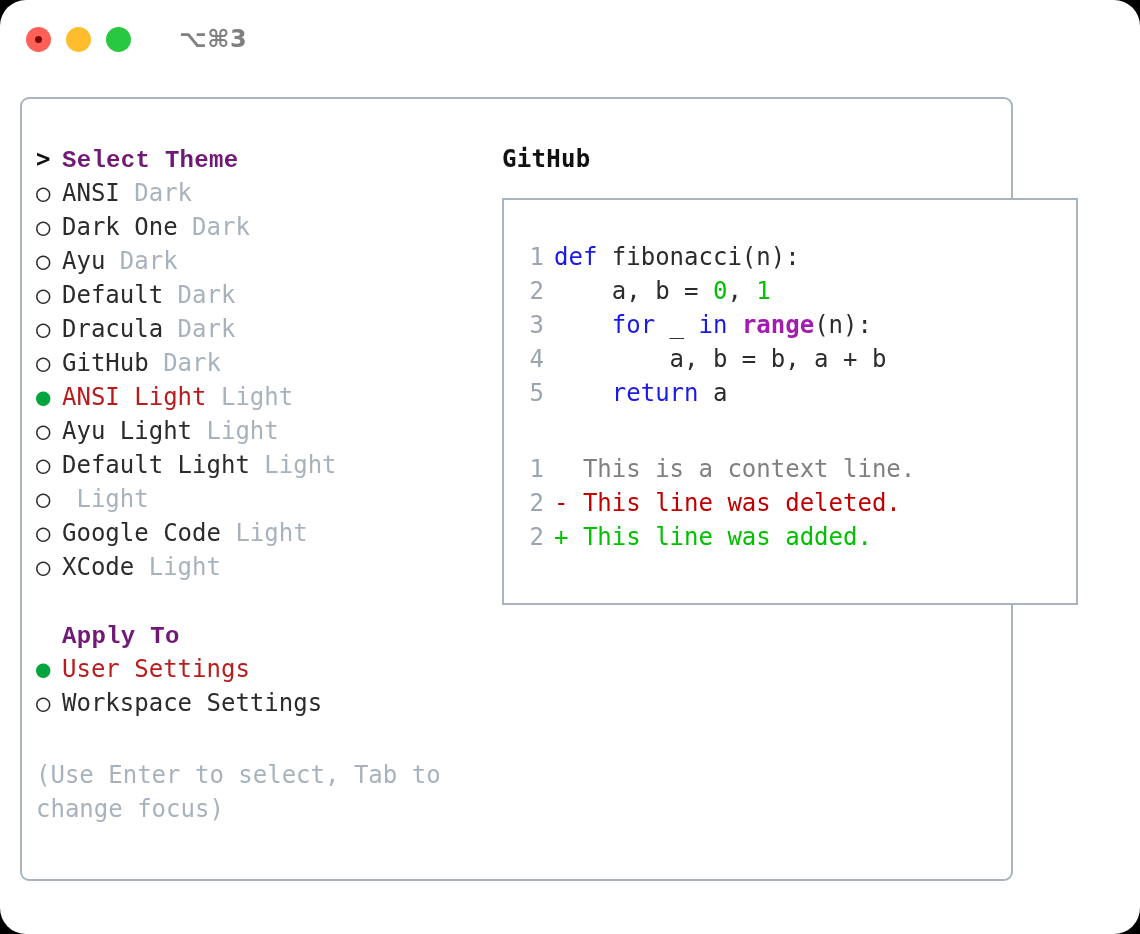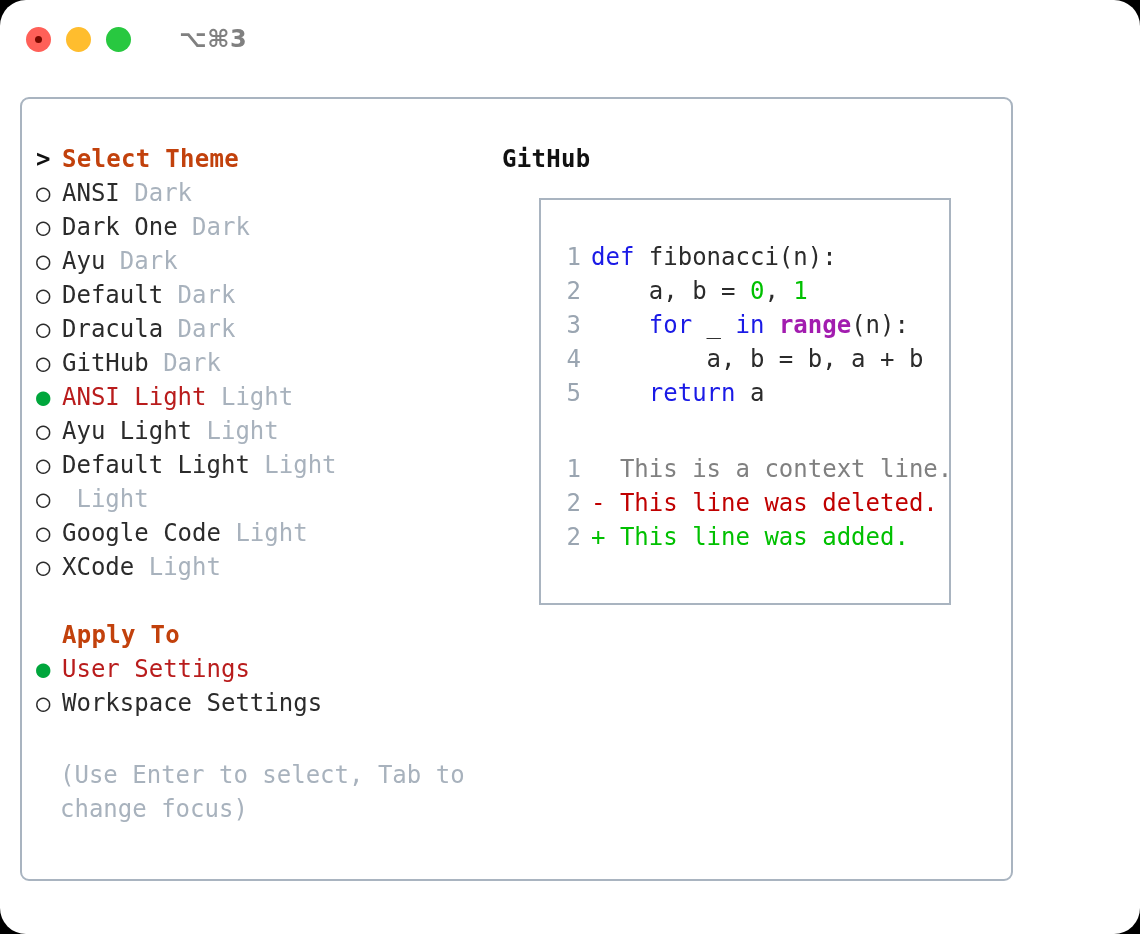--- a/index.html
+++ b/index.html
@@ -99,64 +99,63 @@
   .bullet {
     display: inline-block;
     width: 26px;
     flex: 0 0 26px;
     text-align: left;
     font-size: 24px;
   }
 
   .heading-row .bullet { color: #111111; font-weight: bold; }
   .heading-label {
-    color: #c2410c;
+    color: #701a75;
     font-weight: bold;
     letter-spacing: 0.3px;
+    font-family: Liberation Mono, monospace;
   }
 
   .theme-name { color: #2b2b2b; }
   .theme-name.selected { color: #b91c1c; }
   .theme-kind { color: #a8b2bd; }
   .bullet.selected { color: #00a63c; }
   .bullet.unselected { color: #2b2b2b; }
   .spacer-md { height: 34px; }
 
   #hint {
     margin-top: 4px;
     width: 410px;
     color: #a8b2bd;
     font-size: 24px;
     line-height: 34px;
-    margin-left: 24px;
   }
 
   
   #right-col {
     position: absolute;
     left: 480px;
     top: 43px;
     width: 500px;
   }
   #preview-title {
     font-size: 24px;
     font-weight: bold;
     color: #111111;
     line-height: 34px;
     letter-spacing: 0.3px;
   }
   #preview-box {
     margin-top: 22px;
-    width: 412px;
+    width: 576px;
     height: 407px;
     border: 2px solid #a9b4c0;
     box-sizing: border-box;
     background: #ffffff;
     position: relative;
-    margin-left: 37px;
   }
 
   .code-area { position: absolute; left: 14px; top: 40px; }
   .diff-area { position: absolute; left: 14px; top: 252px; }
 
   .cline {
     font-size: 24px;
     line-height: 34px;
     white-space: pre;
     height: 34px;

